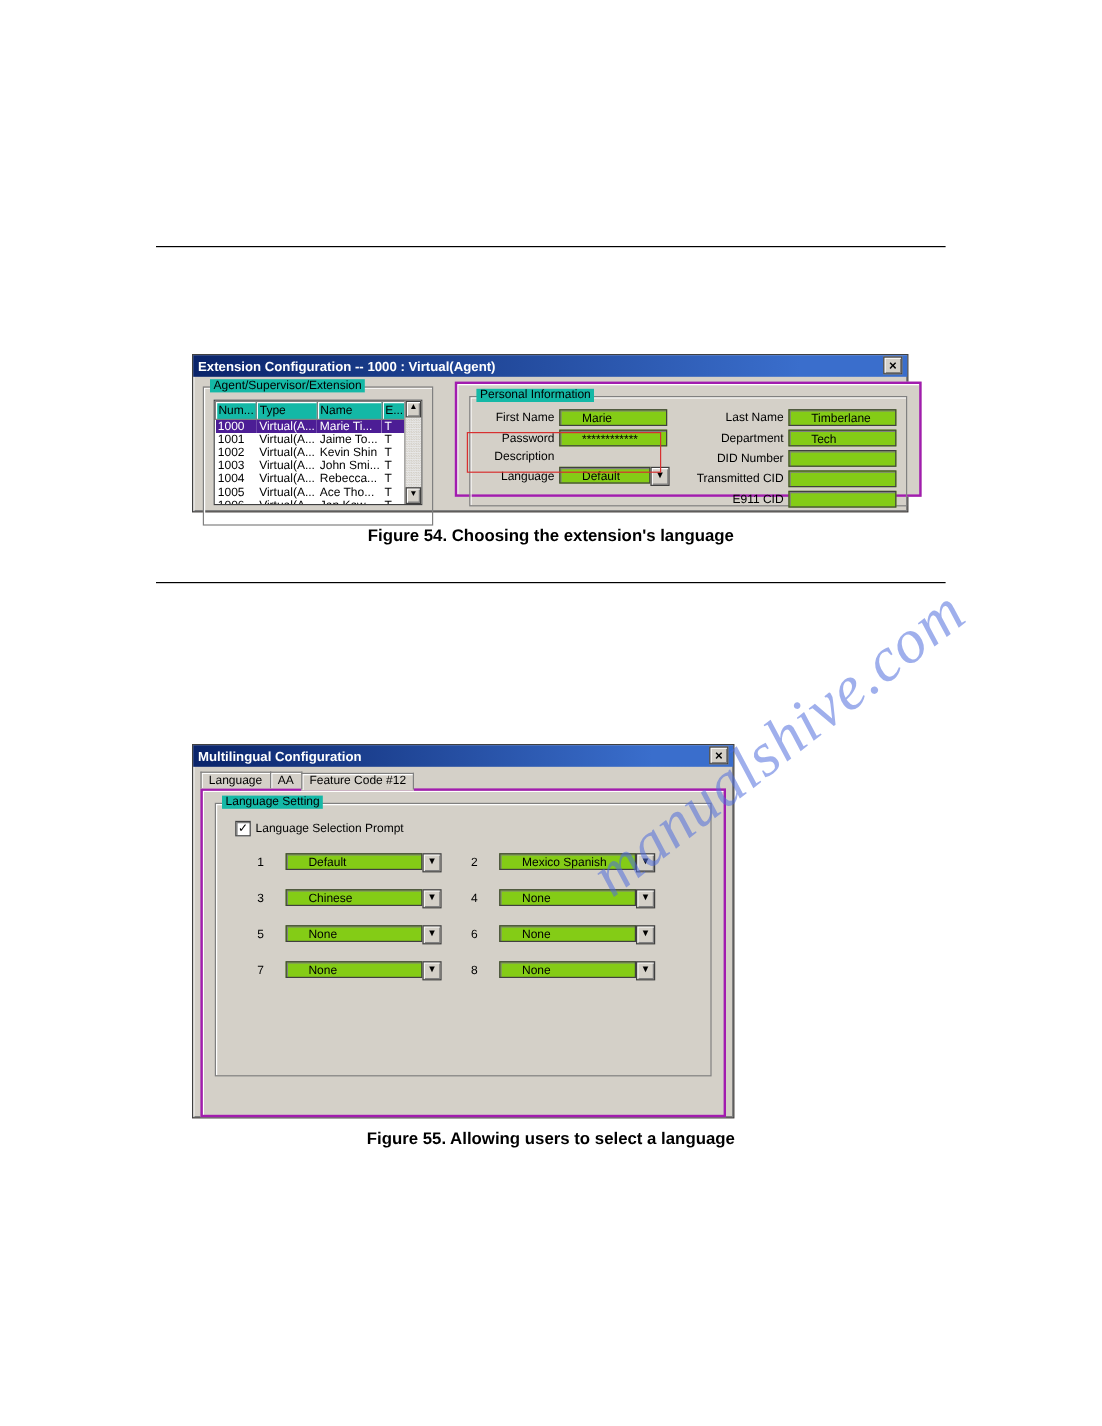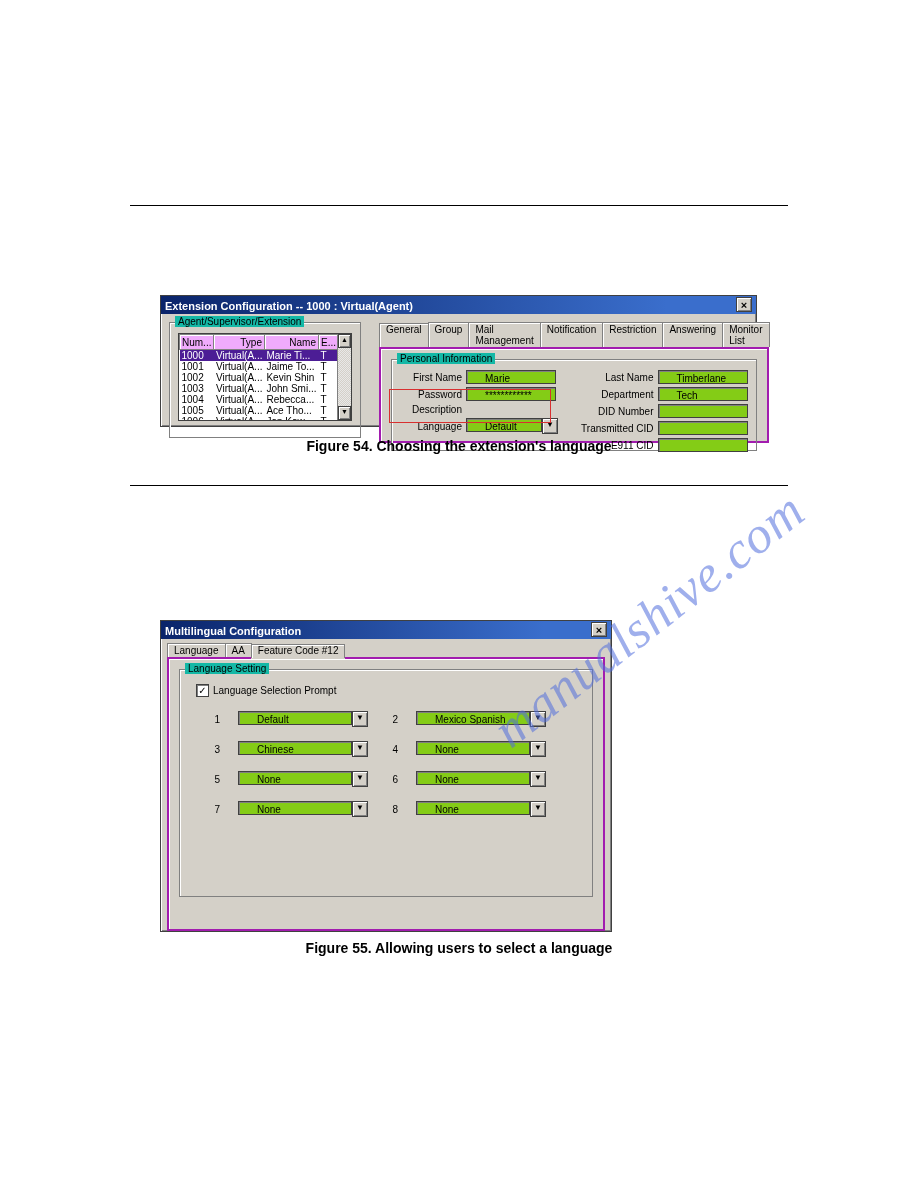--- a/index.html
+++ b/index.html
@@ -144,26 +144,26 @@
     background:#d4d0c8;
     padding: 6px;
   }
   table.list {
     border-collapse: collapse;
     background:#fff;
     width:100%;
     font-size:10px;
   }
   table.list th {
-    background:#f0abfc;
+    background:#14b8a6;
     border:1px solid #808080;
     box-shadow: inset 1px 1px 0 #fff;
     font-weight:normal;
     padding: 0 2px;
-    text-align:right;
+    text-align:left;
     height:14px;
   }
   table.list td {
     padding: 0 2px;
     height: 10px;
     white-space: nowrap;
     overflow: hidden;
   }
   tr.selected td {
     background:#4c1d95;
@@ -308,29 +308,20 @@
           <div class="scrollbar">
             <div class="scrollbtn">▲</div>
             <div class="scrolltrack"></div>
             <div class="scrollbtn">▼</div>
           </div>
         </div>
       </div>
     </div>
 
     <div class="right">
-      <div class="tabstrip">
-        <div class="tab active">General</div>
-        <div class="tab">Group</div>
-        <div class="tab">Mail Management</div>
-        <div class="tab">Notification</div>
-        <div class="tab">Restriction</div>
-        <div class="tab">Answering</div>
-        <div class="tab">Monitor List</div>
-      </div>
       <div class="tabpanel" style="height:80px;position:relative;">
         <div class="groupbox" style="height:74px;">
           <div class="group-title">Personal Information</div>
           <div style="display:flex;gap:20px;">
             <div style="flex:1;">
               <div class="fieldrow">
                 <span class="label">First Name</span>
                 <span class="sunken">Marie</span>
               </div>
               <div class="fieldrow">

